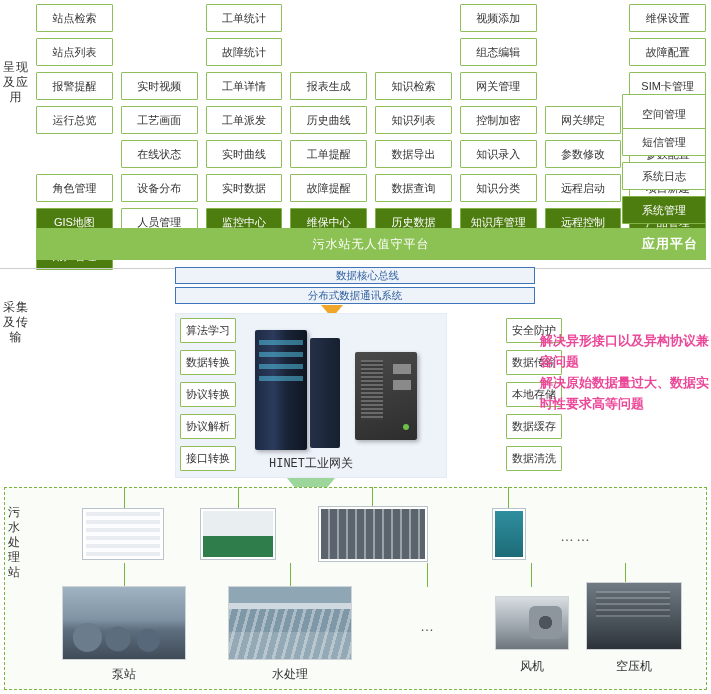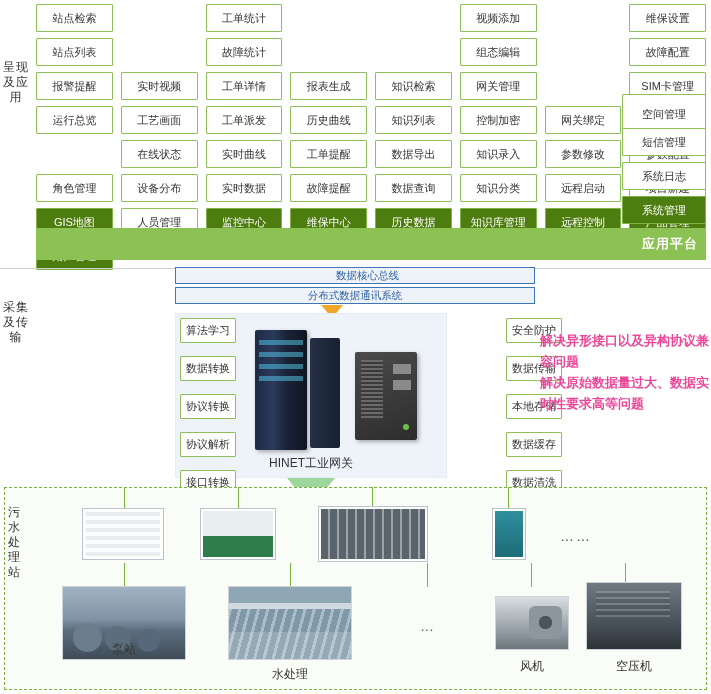--- a/index.html
+++ b/index.html
@@ -115,20 +115,21 @@
     background: #eef3fa;
     border: 1px solid #e3ecf6;
   }
   #gw-caption {
     position: absolute;
     left: 175px; top: 455px;
     width: 272px;
     text-align: center;
     font-size: 12px;
     color: #333;
+    font-family: Liberation Mono, monospace;
   }
   
   .dev {
     position: absolute;
     border-radius: 2px;
   }
   #dev-a {
     left: 255px; top: 330px; width: 52px; height: 120px;
     background: linear-gradient(90deg,#1e2a44 0%, #2b3b5c 35%, #1a2438 60%, #0f1622 100%);
     box-shadow: 2px 2px 4px rgba(0,0,0,0.3);
@@ -163,21 +164,21 @@
     left: 287px; top: 478px;
     width: 48px; height: 22px;
   }
 
   
   .side-col {
     position: absolute;
     width: 56px;
     display: flex;
     flex-direction: column;
-    gap: 13px;
+    gap: 7px;
   }
   #col-left { left: 180px; top: 318px; }
   #col-right { left: 458px; top: 318px; margin-left: 48px; }
   .pill {
     height: 25px;
     border: 1px solid #8fbf5a;
     background: #fff;
     color: #333;
     font-size: 11px;
     display: flex; align-items: center; justify-content: center;
@@ -371,20 +372,21 @@
   <div class="cell green">产品管理</div>
   <div class="cell green">用户管理</div>
 </div>
 
 <div class="cell" style="position:absolute; left:622px; top:94px; width:84px; height:40px;">空间管理</div>
 <div class="cell" style="position:absolute; left:622px; top:128px; width:84px; height:28px;">短信管理</div>
 <div class="cell" style="position:absolute; left:622px; top:162px; width:84px; height:28px;">系统日志</div>
 <div class="cell green" style="position:absolute; left:622px; top:196px; width:84px; height:28px;">系统管理</div>
 
 <div id="platform-bar">
+  <span>污水站无人值守平台</span>
   <span class="right-tag">应用平台</span>
 </div>
 
 <div class="hr" id="hr1"></div>
 
 <div class="bus" id="bus1">
   <span>数据核心总线</span>
 </div>
 <div class="bus" id="bus2">
   <span>分布式数据通讯系统</span>
@@ -470,16 +472,16 @@
   <div class="p-water"></div>
 </div>
 <div class="ellipsis" style="left:420px; top:618px;">…</div>
 <div class="photo" style="left:495px; top:596px; width:74px; height:54px;">
   <div class="p-fan"></div>
 </div>
 <div class="photo" style="left:586px; top:582px; width:96px; height:68px;">
   <div class="p-comp"></div>
 </div>
 
-<div class="cap" style="left:62px; top:641px; width:124px;">泵站</div>
+<div class="cap" style="left:62px; top:666px; width:124px;">泵站</div>
 <div class="cap" style="left:228px; top:666px; width:124px;">水处理</div>
 <div class="cap" style="left:495px; top:658px; width:74px;">风机</div>
 <div class="cap" style="left:586px; top:658px; width:96px;">空压机</div>
 
 </body></html>

